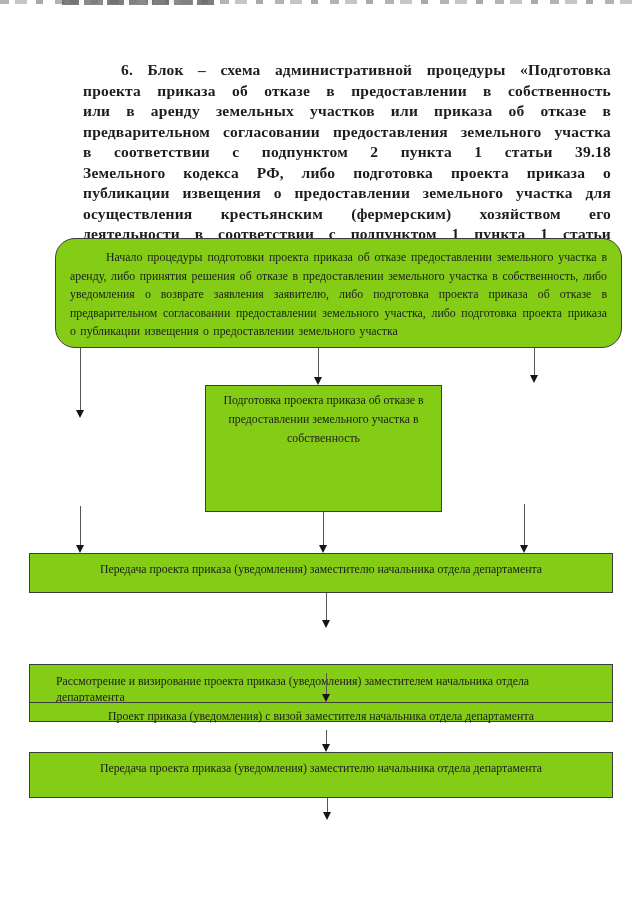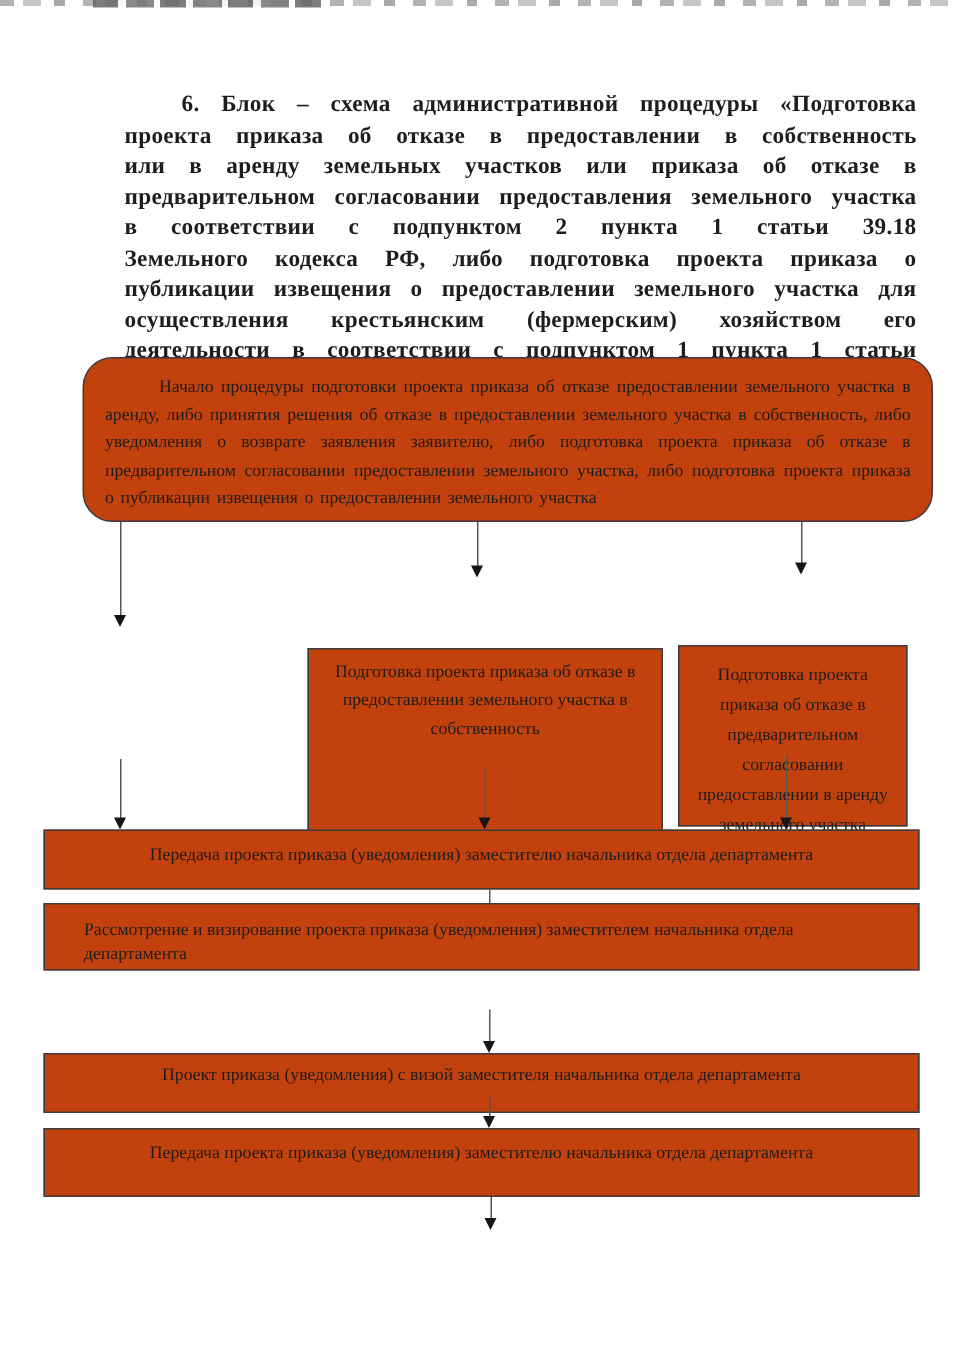--- a/index.html
+++ b/index.html
@@ -15,41 +15,41 @@
   }
   .scan-noise-dark{
     position:absolute;top:0;left:62px;width:155px;height:5px;opacity:.85;
     background:repeating-linear-gradient(90deg,#666 0 17px,#fff 17px 22px,#757575 22px 41px,#fff 41px 45px);
   }
   .heading{
     position:absolute;left:83px;top:60px;width:528px;margin:0;
     font-size:15.5px;line-height:20.5px;font-weight:bold;
     text-align:justify;text-indent:38px;word-spacing:8px;letter-spacing:.2px;
   }
-  .node{position:absolute;border:1px solid #3d3d3d;background:#c2410c;box-sizing:border-box;}
+  .node{position:absolute;border:1px solid #3d3d3d;background:#84cc16;box-sizing:border-box;}
   .start{
     left:55px;top:238px;width:567px;height:110px;border-radius:20px;
     padding:9px 14px 0 14px;border-width:1.5px;
   }
   .start p{
     margin:0;font-size:11.8px;line-height:18.6px;text-align:justify;
     text-indent:36px;word-spacing:1.5px;
   }
   .branch p,.step p{margin:0;font-size:11.8px;}
-  .branch{text-align:center;margin-top:47px;}
+  .branch{text-align:center;}
   .branch-left{left:30px;top:418px;width:162px;height:88px;padding:6px 9px 0 9px;}
   .branch-left p{line-height:18.4px;}
   .branch-mid{left:205px;top:385px;width:237px;height:127px;padding:5px 10px 0 10px;}
   .branch-mid p{line-height:19px;}
   .branch-right{left:452px;top:383px;width:153px;height:121px;padding:8px 7px 0 7px;}
   .branch-right p{line-height:20px;}
   .step{left:29px;width:584px;text-align:center;}
   .step-1{top:553px;height:40px;padding-top:7px;}
-  .step-2{top:602px;height:45px;padding-top:8px;text-align:left;padding-left:26px;padding-right:18px;}
-  .step-3{top:702px;height:40px;padding-top:5px;}
+  .step-2{top:664px;height:45px;padding-top:8px;text-align:left;padding-left:26px;padding-right:18px;}
+  .step-3{top:702px;height:20px;padding-top:5px;}
   .step-4{top:752px;height:46px;padding-top:7px;}
   .step p{line-height:16px;font-family:Liberation Serif, serif;}
   
   .vl{position:absolute;width:1px;background:#565656;}
   .ah{position:absolute;width:0;height:0;
       border-left:4.5px solid transparent;border-right:4.5px solid transparent;
       border-top:8px solid #161616;}
 </style>
 </head>
 <body>
@@ -67,23 +67,20 @@
 
   <div class="vl" style="left:80px;top:348px;height:63px"></div>
   <div class="ah" style="left:76px;top:410px"></div>
   <div class="vl" style="left:318px;top:348px;height:30px"></div>
   <div class="ah" style="left:314px;top:377px"></div>
   <div class="vl" style="left:534px;top:348px;height:28px"></div>
   <div class="ah" style="left:530px;top:375px"></div>
 
   <div class="node branch branch-mid">
     <p>Подготовка проекта приказа об отказе в предоставлении земельного участка в собственность</p>
-  </div>
-  <div class="node branch branch-right">
-    <p>Подготовка проекта приказа об отказе в предварительном согласовании предоставлении в аренду земельного участка</p>
   </div>
 
   <div class="vl" style="left:80px;top:506px;height:40px"></div>
   <div class="ah" style="left:76px;top:545px"></div>
   <div class="vl" style="left:323px;top:512px;height:34px"></div>
   <div class="ah" style="left:319px;top:545px"></div>
   <div class="vl" style="left:524px;top:504px;height:42px"></div>
   <div class="ah" style="left:520px;top:545px"></div>
 
   <div class="node step step-1">

